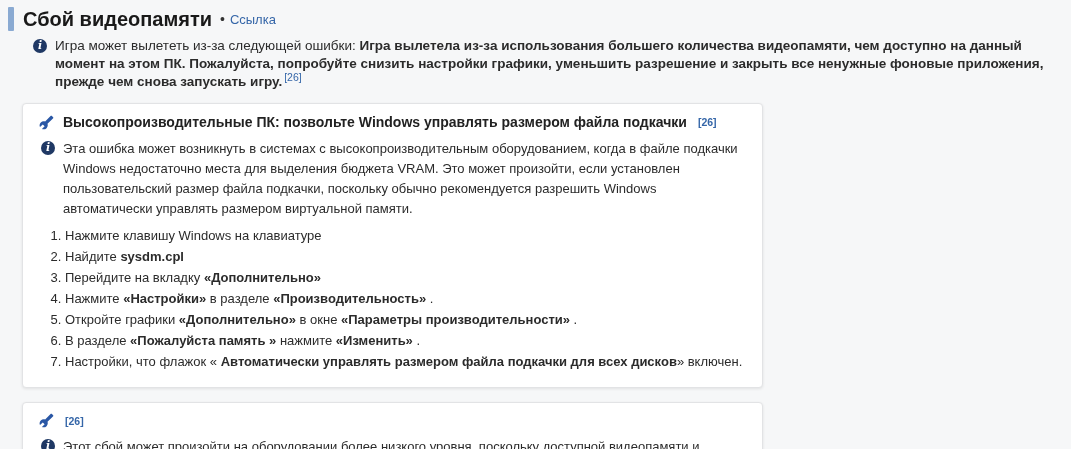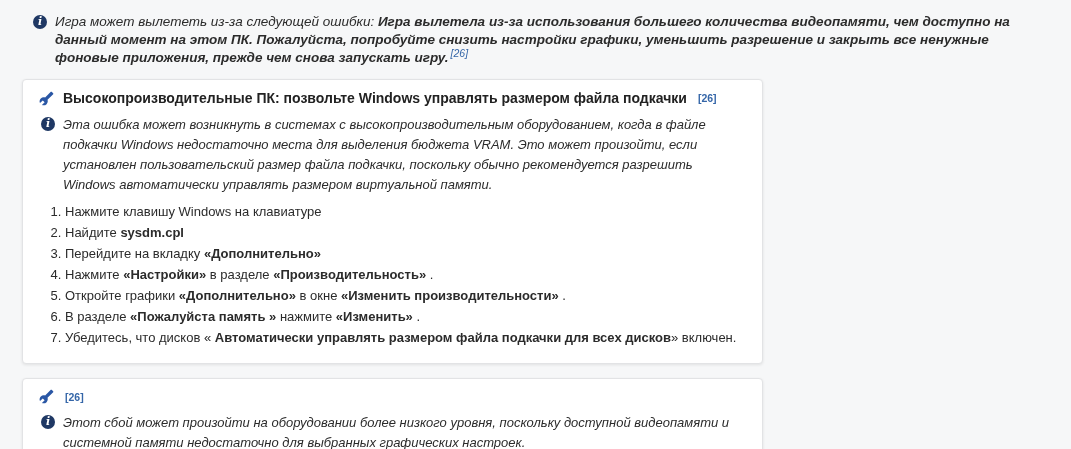--- a/index.html
+++ b/index.html
@@ -20,21 +20,21 @@
   .hsep{color:#333;font-size:14px;margin:0 5px 0 8px;}
   .hlink{color:var(--link);font-size:13px;text-decoration:none;cursor:pointer;}
   .note{display:flex;gap:8px;align-items:flex-start;}
   .intro-note{margin:6px 0 0 25px;max-width:1018px;}
   .info-icon{
     flex:0 0 auto;width:14px;height:14px;border-radius:50%;
     background:var(--info-icon);color:#fff;
     font:italic bold 11px/14px "DejaVu Serif",serif;
     text-align:center;margin-top:2px;
   }
-  .note p{margin:0;font-size:13.5px;line-height:18px;font-style:italic;}
+  .note p{margin:0;font-size:13.5px;line-height:18px;}
   sup.ref{color:var(--link);font-size:10.5px;line-height:0;cursor:pointer;margin-left:2px;}
   .card{
     width:741px;margin:12px 0 0 14px;background:#fff;
     border:1px solid var(--card-border);border-radius:4px;
     box-shadow:0 1px 3px rgba(0,0,0,.09);
     padding:10px 16px 12px;
   }
   .card + .card{margin-top:14px;}
   .card-title{display:flex;align-items:center;gap:9px;font-size:14px;font-weight:bold;color:#222;}
   .wrench-icon{flex:0 0 auto;display:block;}
@@ -43,20 +43,26 @@
   .card .note p{font-size:13px;line-height:20px;max-width:690px;}
   ol.steps{margin:9px 0 4px;padding:0 0 0 26px;font-size:13px;}
   ol.steps li{margin:0 0 5px;line-height:16px;}
   b{font-weight:bold;}
 </style>
 </head>
 <body>
 
 <div class="page">
 
+  <div class="heading">
+    <span class="hbar"></span>
+    <h1>Сбой видеопамяти</h1>
+    <span class="hsep">•</span>
+    <a class="hlink">Ссылка</a>
+  </div>
 
   <div class="note intro-note">
     <span class="info-icon">i</span>
     <p>
       <span>Игра может вылететь из-за следующей ошибки: </span><b>Игра вылетела из-за использования большего количества видеопамяти, чем доступно на данный момент на этом ПК. Пожалуйста, попробуйте снизить настройки графики, уменьшить разрешение и закрыть все ненужные фоновые приложения, прежде чем снова запускать игру.</b><sup class="ref">[26]</sup>
     </p>
   </div>
 
   <section class="card">
     <div class="card-title">
@@ -70,23 +76,23 @@
     </div>
     <div class="note">
       <span class="info-icon">i</span>
       <p>Эта ошибка может возникнуть в системах с высокопроизводительным оборудованием, когда в файле подкачки Windows недостаточно места для выделения бюджета VRAM. Это может произойти, если установлен пользовательский размер файла подкачки, поскольку обычно рекомендуется разрешить Windows автоматически управлять размером виртуальной памяти.</p>
     </div>
     <ol class="steps">
         <li><span>Нажмите клавишу Windows на клавиатуре</span></li>
         <li><span>Найдите </span><b>sysdm.cpl</b></li>
         <li><span>Перейдите на вкладку </span><b>«Дополнительно»</b></li>
         <li><span>Нажмите </span><b>«Настройки»</b><span> в разделе </span><b>«Производительность»</b><span> .</span></li>
-        <li><span>Откройте графики </span><b>«Дополнительно»</b><span> в окне </span><b>«Изменить производительности»</b><span> .</span></li>
+        <li><span>Откройте графики </span><b>«Дополнительно»</b><span> в окне </span><b>«Параметры производительности»</b><span> .</span></li>
         <li><span>В разделе </span><b>«Пожалуйста память »</b><span> нажмите </span><b>«Изменить»</b><span> .</span></li>
-        <li><span>Убедитесь, что дисков « </span><b>Автоматически управлять размером файла подкачки для всех дисков</b><span>» включен.</span></li>
+        <li><span>Настройки, что флажок « </span><b>Автоматически управлять размером файла подкачки для всех дисков</b><span>» включен.</span></li>
       </ol>
   </section>
 
   <section class="card">
     <div class="card-title">
       <span class="wrench-icon">
         <svg viewBox="0 0 24 24">
             <path d="M22.7 19l-9.1-9.1c.9-2.3.4-5-1.5-6.9-2-2-5-2.4-7.4-1.3L9 6 6 9 1.6 4.7C.4 7.1.9 10.1 2.9 12.1c1.9 1.9 4.6 2.4 6.9 1.5l9.1 9.1c.4.4 1 .4 1.4 0l2.3-2.3c.5-.4.5-1.1.1-1.4z"></path>
           </svg>
       </span>

